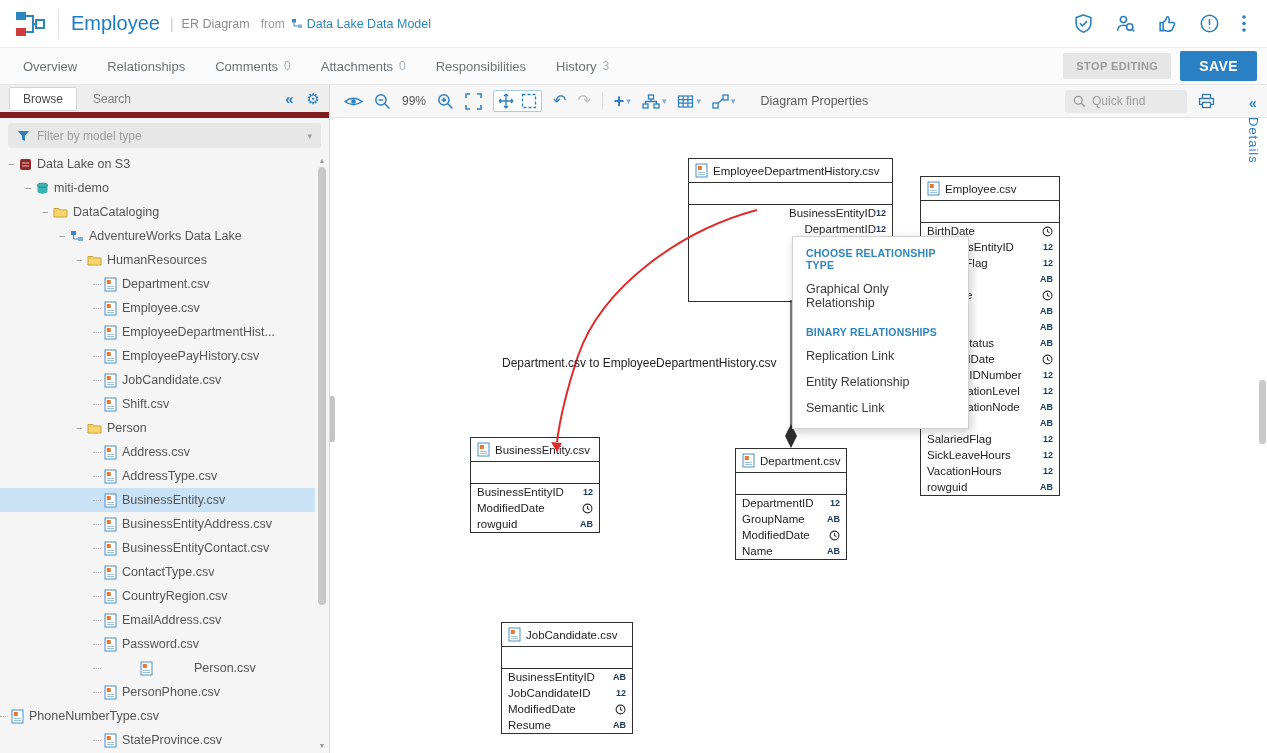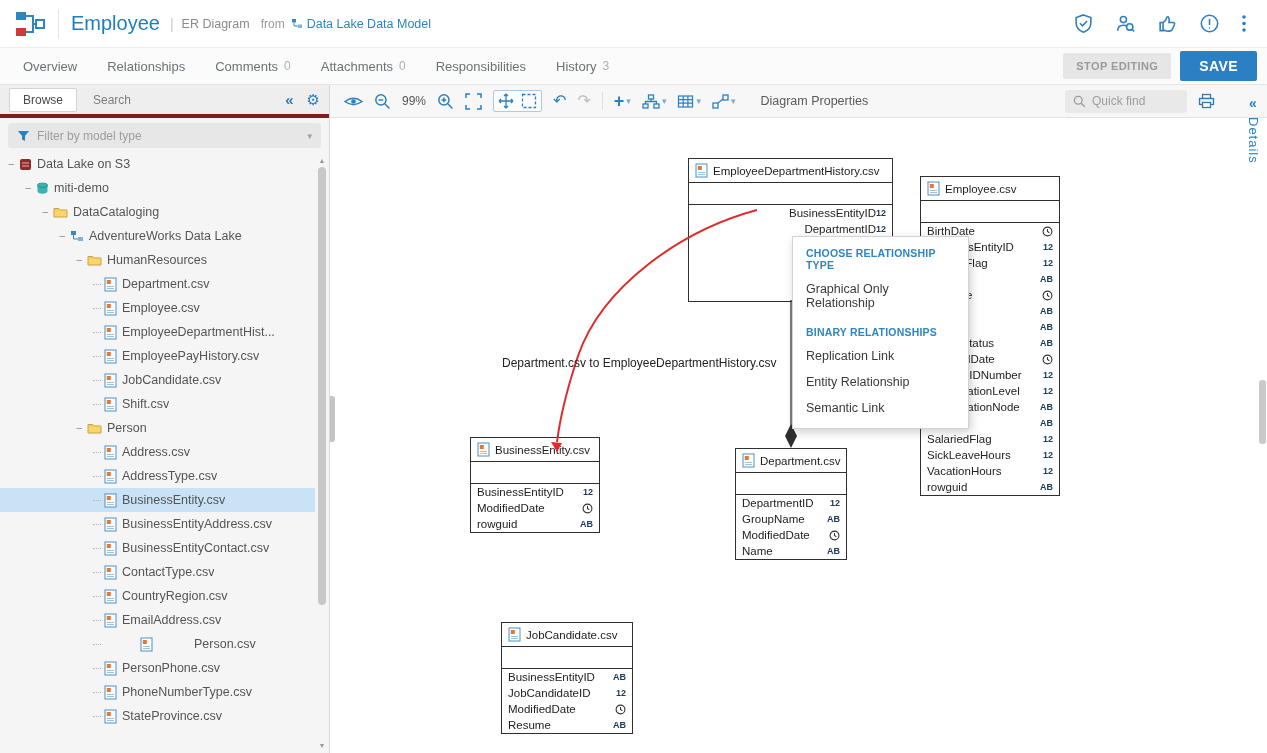--- a/index.html
+++ b/index.html
@@ -22,21 +22,21 @@
   .tabbar{position:absolute;left:0;top:48px;width:100%;height:37px;background:#fbfbfb;border-bottom:1px solid #e6e6e6;display:flex;align-items:stretch;padding-left:8px;z-index:29}
   .tab{padding:0 15px;display:flex;align-items:center;font-size:13px;color:#6b7278;cursor:pointer;white-space:nowrap}
   .tab.active{color:#1d7dc2;background:#e9f2fa;box-shadow:inset 0 -3px 0 #2b7fc3}
   .tab-count{color:#a8b0b8;margin-left:6px;font-size:12px}
   .tab-actions{margin-left:auto;display:flex;align-items:center;gap:9px;padding-right:10px}
   .btn-stop{background:#e6e6e6;color:#9a9a9a;border:none;font-size:11px;font-weight:bold;letter-spacing:.4px;padding:7px 13px;border-radius:2px;cursor:pointer;font-family:inherit}
   .btn-save{background:#2b7fc3;color:#fff;border:none;font-size:14px;font-weight:bold;letter-spacing:.4px;padding:7px 19px;border-radius:2px;cursor:pointer;font-family:inherit}
 
   
   .sidebar{position:absolute;left:0;top:85px;width:330px;bottom:0;background:#f5f5f5;border-right:1px solid #d9d9d9;z-index:10}
-  .side-top{height:33px;background:#eeeeee;border-bottom:4px solid #7f1d1d;display:flex;align-items:center;padding:0 9px}
+  .side-top{height:33px;background:#eeeeee;border-bottom:6px solid #7f1d1d;display:flex;align-items:center;padding:0 9px}
   .browse-btn{background:#fff;border:1px solid #d3d3d3;border-radius:2px;font-size:12px;color:#4a4a4a;padding:4px 13px;cursor:pointer;font-family:inherit}
   .search-lbl{font-size:12px;color:#7d7d7d;margin-left:16px;cursor:pointer}
   .side-top-icons{margin-left:auto;display:flex;align-items:center;gap:13px;color:#2b7fc3}
   .chev-dbl{font-size:15px;font-weight:bold;cursor:pointer;line-height:1}
   .gear{font-size:15px;cursor:pointer;line-height:1}
   .filter-row{height:34px;padding:5px 8px;background:#f5f5f5}
   .filter-box{height:25px;background:#e7e7e7;border-radius:3px;display:flex;align-items:center;padding:0 9px;gap:7px;cursor:pointer}
   .filter-text{color:#9d9d9d;font-size:12px;flex:1}
   .filter-caret{color:#9d9d9d;font-size:9px}
   .tree{position:absolute;left:0;top:67px;right:14px;bottom:0;overflow:hidden}
@@ -412,20 +412,31 @@
           <span class="dash"></span>
           <span class="tree-icon">
             <svg width="13" height="15" viewBox="0 0 13 15">
               <rect x="1" y="1" width="11" height="13" fill="#fff" stroke="#4a90c9"></rect>
               <rect x="2.8" y="3" width="4" height="4" fill="#e8762c"></rect>
               <path d="M3 9.5 H10 M3 11.5 H10" stroke="#9cc3e4" stroke-width="1"></path>
             </svg>
           </span>
           <span class="tree-label">EmailAddress.csv</span>
         </div>
+        <div class="tree-row" style="padding-left: 93px;">
+          <span class="dash"></span>
+          <span class="tree-icon">
+            <svg width="13" height="15" viewBox="0 0 13 15">
+              <rect x="1" y="1" width="11" height="13" fill="#fff" stroke="#4a90c9"></rect>
+              <rect x="2.8" y="3" width="4" height="4" fill="#e8762c"></rect>
+              <path d="M3 9.5 H10 M3 11.5 H10" stroke="#9cc3e4" stroke-width="1"></path>
+            </svg>
+          </span>
+          <span class="tree-label">Password.csv</span>
+        </div>
         <div class="tree-row" style="padding-left: 93px; gap: 36px;">
           <span class="dash"></span>
           <span class="tree-icon">
             <svg width="13" height="15" viewBox="0 0 13 15">
               <rect x="1" y="1" width="11" height="13" fill="#fff" stroke="#4a90c9"></rect>
               <rect x="2.8" y="3" width="4" height="4" fill="#e8762c"></rect>
               <path d="M3 9.5 H10 M3 11.5 H10" stroke="#9cc3e4" stroke-width="1"></path>
             </svg>
           </span>
           <span class="tree-label">Person.csv</span>
@@ -434,21 +445,21 @@
           <span class="dash"></span>
           <span class="tree-icon">
             <svg width="13" height="15" viewBox="0 0 13 15">
               <rect x="1" y="1" width="11" height="13" fill="#fff" stroke="#4a90c9"></rect>
               <rect x="2.8" y="3" width="4" height="4" fill="#e8762c"></rect>
               <path d="M3 9.5 H10 M3 11.5 H10" stroke="#9cc3e4" stroke-width="1"></path>
             </svg>
           </span>
           <span class="tree-label">PersonPhone.csv</span>
         </div>
-        <div class="tree-row" style="padding-left: 93px;">
+        <div class="tree-row" style="">
           <span class="dash"></span>
           <span class="tree-icon">
             <svg width="13" height="15" viewBox="0 0 13 15">
               <rect x="1" y="1" width="11" height="13" fill="#fff" stroke="#4a90c9"></rect>
               <rect x="2.8" y="3" width="4" height="4" fill="#e8762c"></rect>
               <path d="M3 9.5 H10 M3 11.5 H10" stroke="#9cc3e4" stroke-width="1"></path>
             </svg>
           </span>
           <span class="tree-label">PhoneNumberType.csv</span>
         </div>

